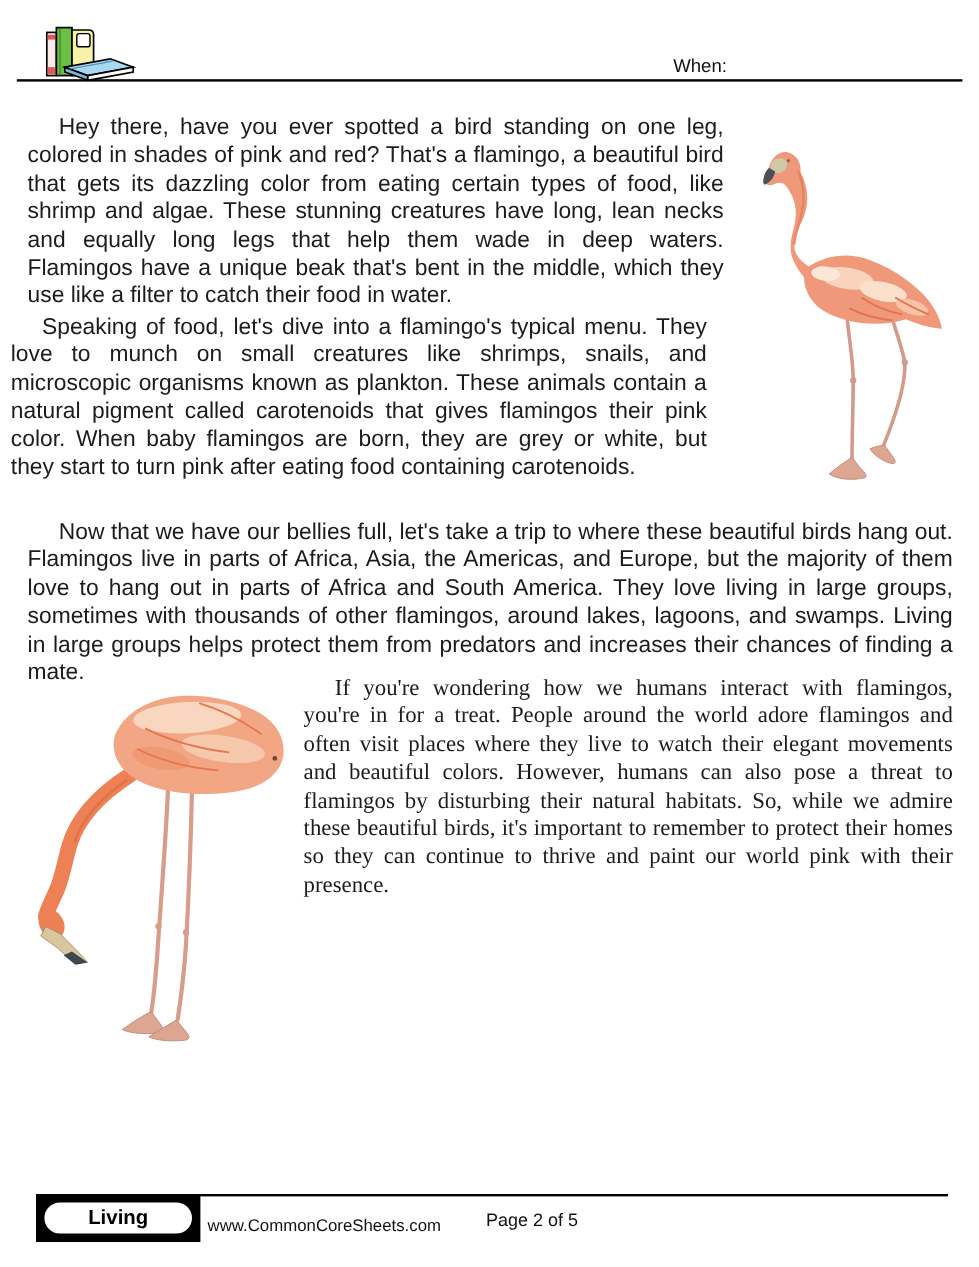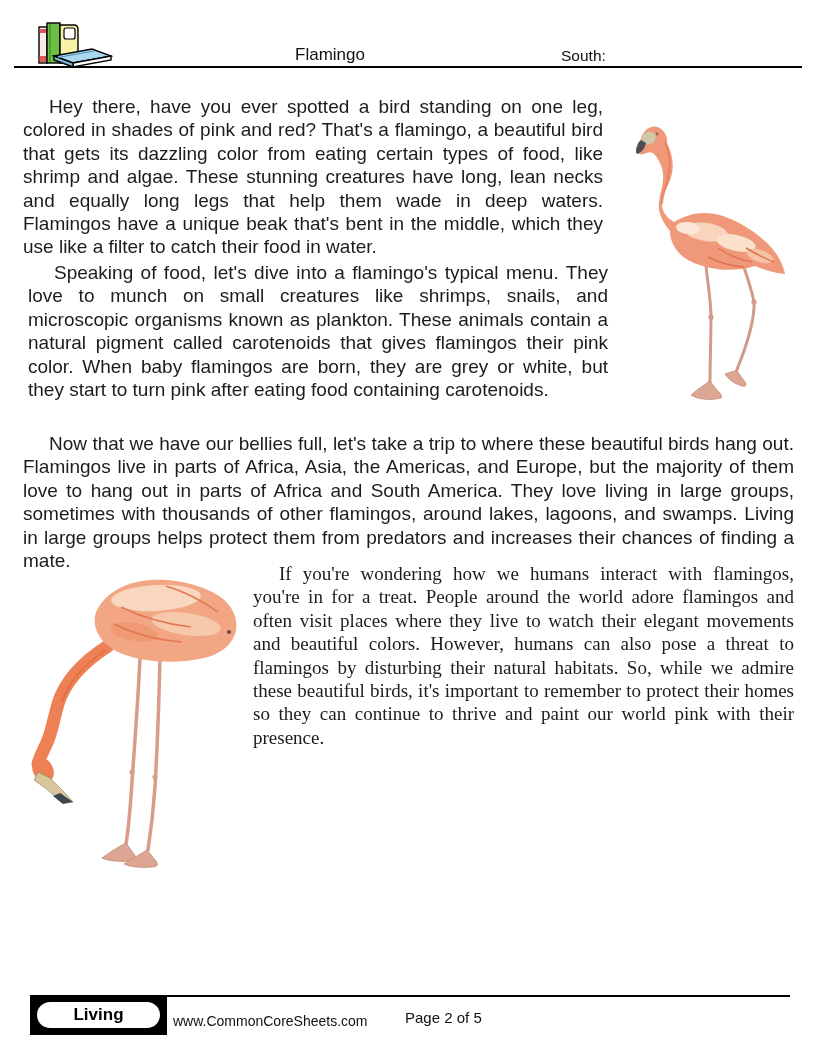--- a/index.html
+++ b/index.html
@@ -47,21 +47,21 @@
   }
   .para {
     position: absolute;
     text-align: justify;
     font-size: 19px;
     line-height: 23.4px;
     text-indent: 26px;
     color: #1c1c1c;
   }
   .para-1 { left: 23px; top: 95px;  width: 580px; }
-  .para-2 { left: 28px; top: 261px; width: 580px; }
+  .para-2 { left: 9px; top: 261px; width: 580px; }
   .para-3 { left: 23px; top: 432px; width: 771px; }
   .para-4 { left: 253px; top: 562px; width: 541px; font-family: Liberation Serif, serif; }
   .flamingo-standing {
     position: absolute;
     left: 628px;
     top: 110px;
     width: 175px;
     height: 290px;
   }
   .flamingo-feeding {
@@ -134,22 +134,21 @@
 
     <path d="M 46 15 L 60 15 Q 64 15 64 19 L 64 53 L 46 53 Z" fill="#f7f2a8" stroke="#000" stroke-width="1.4"></path>
     <rect x="50" y="18" width="11" height="11" rx="2" fill="#fff" stroke="#000" stroke-width="1.2"></rect>
 
     <path d="M 40 46 L 78 39 L 97 46 L 59 53 Z" fill="#a8d8f0" stroke="#000" stroke-width="1.4"></path>
     <path d="M 59 53 L 97 46 L 97 50 L 59 57 Z" fill="#ffffff" stroke="#000" stroke-width="1.4"></path>
     <path d="M 40 46 L 59 53 L 59 57 L 40 50 Z" fill="#79b8d8" stroke="#000" stroke-width="1.4"></path>
     <line x1="44" y1="47.5" x2="80" y2="41" stroke="#4a90b8" stroke-width="1"></line>
   </svg>
 
-  <div class="doc-title">Flamingo</div>
-  <div class="name-label">South:</div>
+  <div class="name-label">When:</div>
   <div class="header-rule"></div>
 
   <div class="para para-1">Hey there, have you ever spotted a bird standing on one leg, colored in shades of pink and red? That's a flamingo, a beautiful bird that gets its dazzling color from eating certain types of food, like shrimp and algae. These stunning creatures have long, lean necks and equally long legs that help them wade in deep waters. Flamingos have a unique beak that's bent in the middle, which they use like a filter to catch their food in water.</div>
   <div class="para para-2">Speaking of food, let's dive into a flamingo's typical menu. They love to munch on small creatures like shrimps, snails, and microscopic organisms known as plankton. These animals contain a natural pigment called carotenoids that gives flamingos their pink color. When baby flamingos are born, they are grey or white, but they start to turn pink after eating food containing carotenoids.</div>
   <div class="para para-3">Now that we have our bellies full, let's take a trip to where these beautiful birds hang out. Flamingos live in parts of Africa, Asia, the Americas, and Europe, but the majority of them love to hang out in parts of Africa and South America. They love living in large groups, sometimes with thousands of other flamingos, around lakes, lagoons, and swamps. Living in large groups helps protect them from predators and increases their chances of finding a mate.</div>
   <div class="para para-4">If you're wondering how we humans interact with flamingos, you're in for a treat. People around the world adore flamingos and often visit places where they live to watch their elegant movements and beautiful colors. However, humans can also pose a threat to flamingos by disturbing their natural habitats. So, while we admire these beautiful birds, it's important to remember to protect their homes so they can continue to thrive and paint our world pink with their presence.</div>
 
   <svg class="flamingo-standing" viewBox="0 0 175 290">
 
     <path d="M 78 156 C 80 175 83 192 83 207 C 83 228 82 252 82 272" fill="none" stroke="#d29a89" stroke-width="3" stroke-linecap="round"></path>

